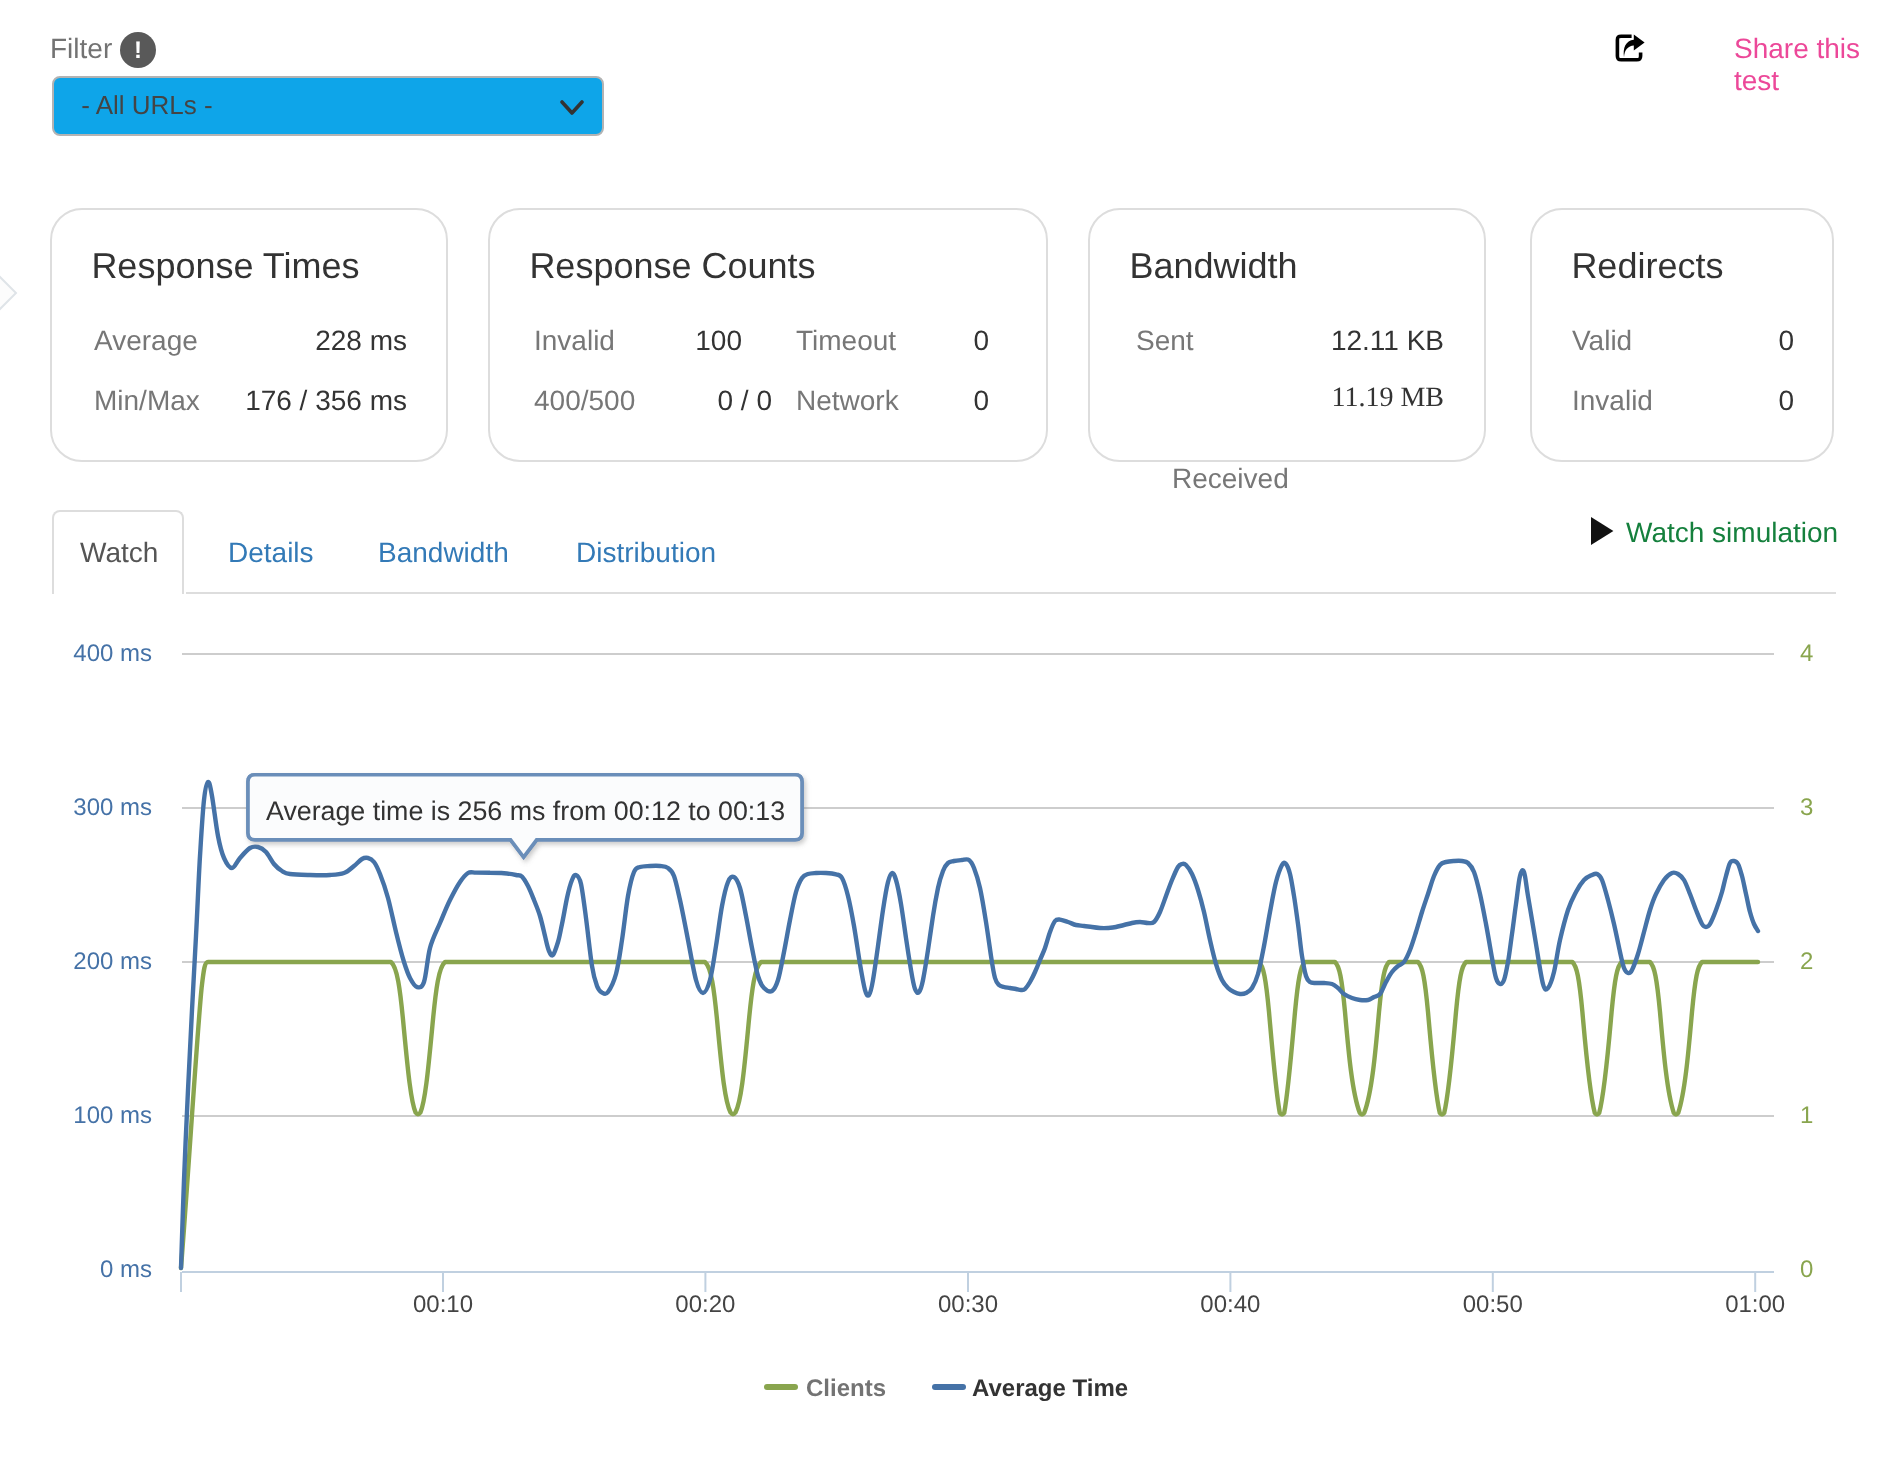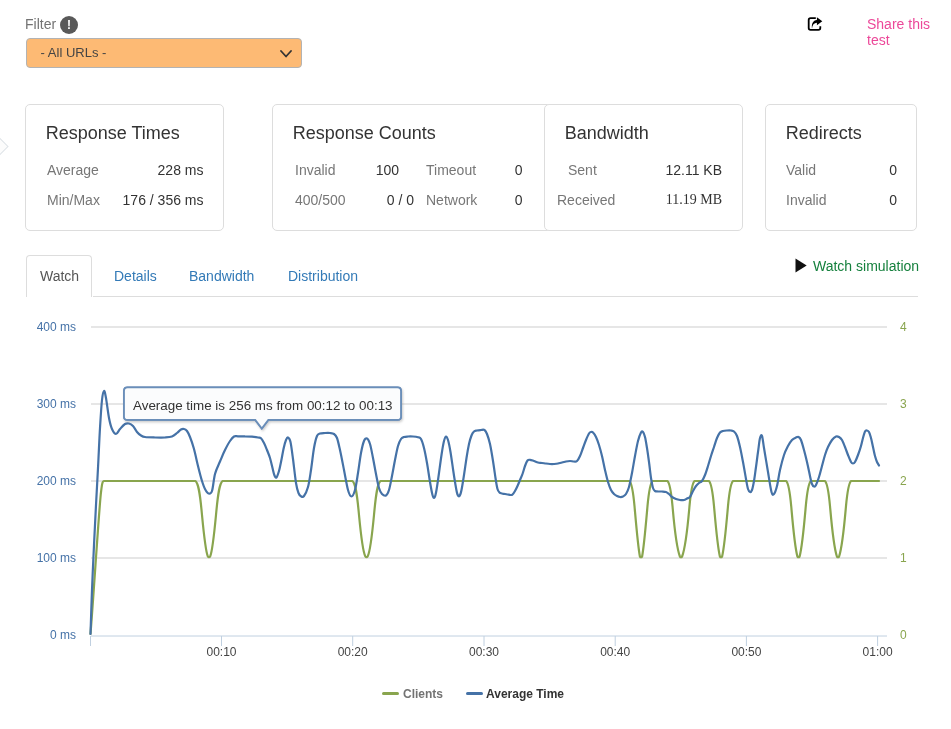--- a/index.html
+++ b/index.html
@@ -1,67 +1,67 @@
 <!DOCTYPE html>
 <html><head><meta charset="utf-8">
 <style>
 * { margin:0; padding:0; box-sizing:border-box; }
 html,body { width:951px; height:729px; background:#fff; font-family:"Liberation Sans", sans-serif; position:relative; overflow:hidden; }
 .abs { position:absolute; }
-.card { position:absolute; top:104px; height:127px; border:1px solid #ddd; border-radius:5px; background:#fff; }
+.card { position:absolute; top:104px; height:127px; border:1px solid #ddd; border-radius:16px; background:#fff; }
 .card h3 { font-size:18px; font-weight:400; color:#333; position:absolute; left:19.7px; top:18px; }
 .row1 { top:57px; }
 .row2 { top:87px; }
 .lbl { position:absolute; font-size:14px; color:#777; }
 .val { position:absolute; font-size:14px; color:#333; text-align:right; }
 .tablink { position:absolute; font-size:14px; color:#337ab7; top:268px; }
 </style></head>
 <body>
 
 <div class="abs" style="left:-7px;top:140px;width:13px;height:13px;border:1px solid #dfe4e8;background:#fcfcfc;transform:rotate(45deg);"></div>
 
 <div class="abs" style="left:25px;top:16px;font-size:14px;color:#737373;">Filter</div>
 <div class="abs" style="left:60px;top:16px;width:18px;height:18px;border-radius:50%;background:#595959;color:#fff;font-size:12px;font-weight:bold;text-align:center;line-height:18px;">!</div>
 
-<div class="abs" style="left:25.6px;top:38px;width:276.6px;height:30px;border:1px solid #b3b3b3;border-radius:4px;background:#fdba74;">
+<div class="abs" style="left:25.6px;top:38px;width:276.6px;height:30px;border:1px solid #b3b3b3;border-radius:4px;background:#0ea5e9;">
   <div class="abs" style="left:14px;top:6px;font-size:13px;color:#444;">- All URLs -</div>
   <svg width="12" height="8" viewBox="0 0 12 8" style="position:absolute;right:9px;top:11px">
       <path d="M1 1 L6 6.5 L11 1" stroke="#333" stroke-width="1.8" fill="none" stroke-linecap="round" stroke-linejoin="round"></path>
     </svg>
 </div>
 
 <svg width="16" height="16" viewBox="0 0 16 16" style="position:absolute;left:807px;top:16px">
 <path d="M8.8,2.1 H3.6 C2.2,2.1 1.7,2.6 1.7,4.0 V12.0 C1.7,13.4 2.2,13.9 3.6,13.9 H11.4 C12.8,13.9 13.3,13.4 13.3,12.0 V10.2" fill="none" stroke="#000" stroke-width="1.8" stroke-linecap="butt"></path>
 <path d="M5.0,12.6 C5.2,8.8 7.1,6.9 9.9,6.7 L9.9,9.3 L15.3,5.2 L9.9,1.2 L9.9,3.9 C5.9,4.2 4.3,8.1 5.0,12.6 Z" fill="#000"></path>
 </svg>
 <div class="abs" style="left:867px;top:16px;font-size:14px;color:#ec4899;">Share this test</div>
 
 <div class="card" style="left:25px;width:199px;">
   <h3>Response Times</h3>
   <div class="lbl row1" style="left:21px;">Average</div>
     <div class="val row1" style="right:19.5px;">228 ms</div>
   <div class="lbl row2" style="left:21px;">Min/Max</div>
     <div class="val row2" style="right:19.5px;">176 / 356 ms</div>
 </div>
-<div class="card" style="left:244px;width:280px;margin-left:28px;">
+<div class="card" style="left:244px;width:280px;">
   <h3>Response Counts</h3>
   <div class="lbl row1" style="left:22px;">Invalid</div>
     <div class="val row1" style="left:300px;width:87px;left:auto;right:152px;">100</div>
   <div class="lbl row1" style="left:153px;">Timeout</div>
     <div class="val row1" style="right:28.5px;">0</div>
   <div class="lbl row2" style="left:22px;">400/500</div>
     <div class="val row2" style="right:137px;">0 / 0</div>
   <div class="lbl row2" style="left:153px;">Network</div>
     <div class="val row2" style="right:28.5px;">0</div>
 </div>
 <div class="card" style="left:544px;width:199px;">
   <h3>Bandwidth</h3>
   <div class="lbl row1" style="left:23px;">Sent</div>
     <div class="val row1" style="right:20px;">12.11 KB</div>
-  <div class="lbl row2" style="left:12px;">Received</div>
+  <div class="lbl row2" style="left:41px;margin-top:39px;">Received</div>
     <div class="val row2" style="right:20px;font-family:Liberation Serif, serif;">11.19 MB</div>
 </div>
 <div class="card" style="left:765px;width:152px;">
   <h3>Redirects</h3>
   <div class="lbl row1" style="left:20px;">Valid</div>
     <div class="val row1" style="right:19px;">0</div>
   <div class="lbl row2" style="left:20px;">Invalid</div>
     <div class="val row2" style="right:19px;">0</div>
 </div>
 

